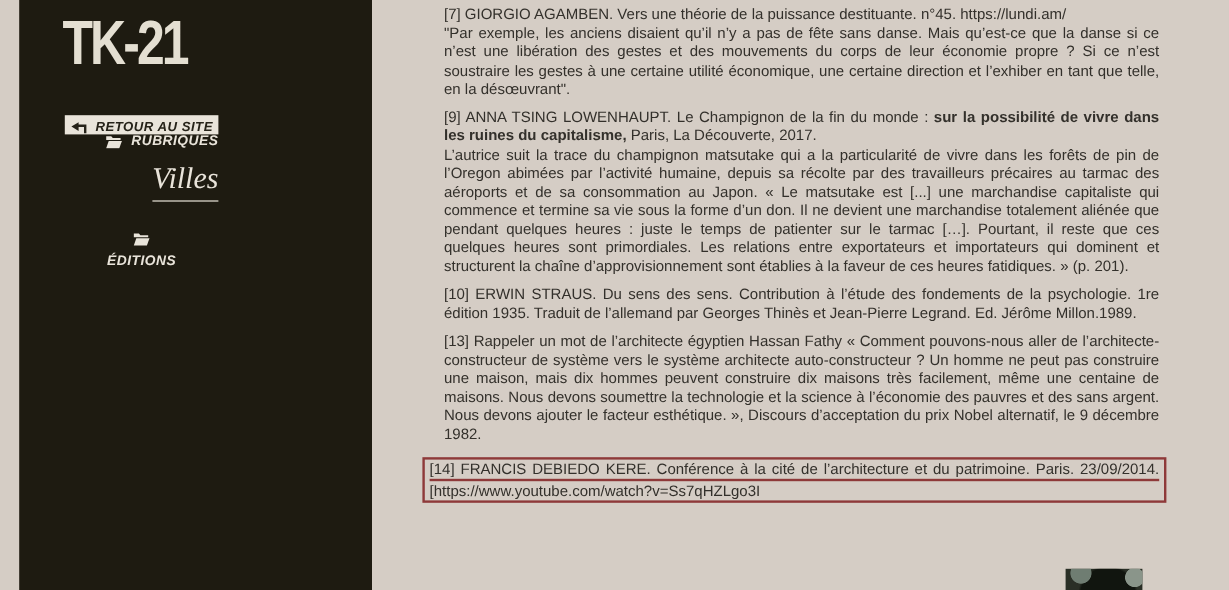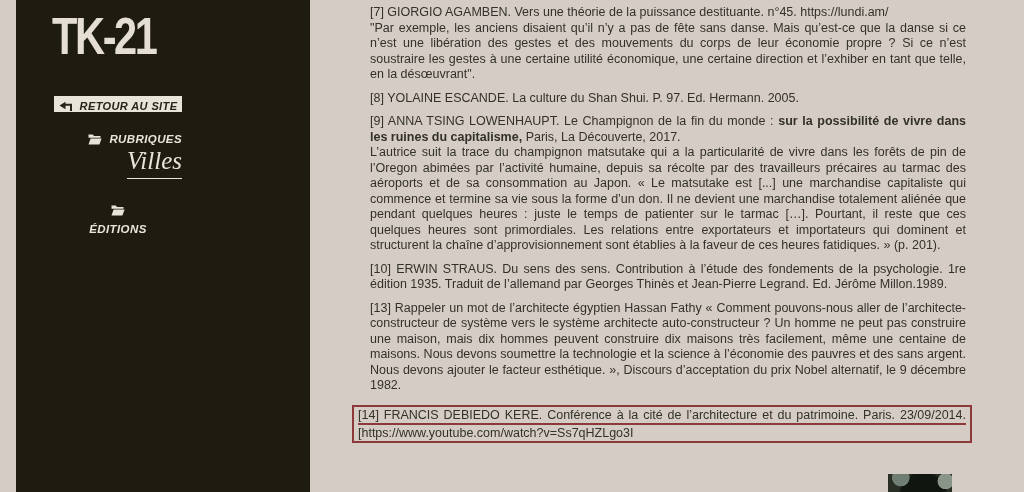--- a/index.html
+++ b/index.html
@@ -33,28 +33,27 @@
   .side-col{position:absolute;left:38px;top:96px;width:128px;}
   .back-btn{
     width:100%;height:16px;border:0;
     background:var(--cream);color:#262319;
     font-family:"Liberation Sans",sans-serif;
     font-size:11px;font-style:italic;font-weight:bold;letter-spacing:.4px;
     display:flex;align-items:flex-end;justify-content:center;gap:6px;
     cursor:pointer;
   }
   .nav-item{
-    margin-top:21px;
     display:flex;justify-content:flex-end;align-items:center;gap:7px;
     color:var(--cream);
     font-size:11.5px;font-style:italic;font-weight:bold;letter-spacing:.4px;
     cursor:pointer;white-space:nowrap;
   }
   .nav-item.second{margin-top:26px;flex-direction:column;}
-  .villes{margin-top:3px;text-align:right;cursor:pointer;}
+  .villes{margin-top:13px;text-align:right;cursor:pointer;}
   .villes .lbl{
     display:inline-block;
     font-family:"Liberation Serif","DejaVu Serif",serif;
     font-style:italic;font-size:25px;color:var(--cream);
     border-bottom:1px solid var(--cream);
     padding-bottom:4px;line-height:1.05;
   }
   .icon svg{display:block;}
 
   
@@ -130,21 +129,20 @@
         </svg>
       </span>
       <span>ÉDITIONS</span>
     </div>
   </div>
 </aside>
 
 <main class="content">
   <div>
       <p class="note"><span>[7] GIORGIO AGAMBEN. Vers une théorie de la puissance destituante. n°45. https://lundi.am/</span><br><span>"Par exemple, les anciens disaient qu’il n’y a pas de fête sans danse. Mais qu’est-ce que la danse si ce n’est une libération des gestes et des mouvements du corps de leur économie propre ? Si ce n’est soustraire les gestes à une certaine utilité économique, une certaine direction et l’exhiber en tant que telle, en la désœuvrant".</span></p>
-      <p class="note"><span>[8] YOLAINE ESCANDE. La culture du Shan Shui. P. 97. Ed. Hermann. 2005.</span></p>
       <p class="note"><span>[9] ANNA TSING LOWENHAUPT. Le Champignon de la fin du monde : </span><span style="font-weight: bold;">sur la possibilité de vivre dans les ruines du capitalisme,</span><span> Paris, La Découverte, 2017.</span><br><span>L’autrice suit la trace du champignon matsutake qui a la particularité de vivre dans les forêts de pin de l’Oregon abimées par l’activité humaine, depuis sa récolte par des travailleurs précaires au tarmac des aéroports et de sa consommation au Japon. « Le matsutake est [...] une marchandise capitaliste qui commence et termine sa vie sous la forme d’un don. Il ne devient une marchandise totalement aliénée que pendant quelques heures : juste le temps de patienter sur le tarmac […]. Pourtant, il reste que ces quelques heures sont primordiales. Les relations entre exportateurs et importateurs qui dominent et structurent la chaîne d’approvisionnement sont établies à la faveur de ces heures fatidiques. » (p. 201).</span></p>
       <p class="note"><span>[10] ERWIN STRAUS. Du sens des sens. Contribution à l’étude des fondements de la psychologie. 1re édition 1935. Traduit de l’allemand par Georges Thinès et Jean-Pierre Legrand. Ed. Jérôme Millon.1989.</span></p>
       <p class="note"><span>[13] Rappeler un mot de l’architecte égyptien Hassan Fathy « Comment pouvons-nous aller de l’architecte-constructeur de système vers le système architecte auto-constructeur ? Un homme ne peut pas construire une maison, mais dix hommes peuvent construire dix maisons très facilement, même une centaine de maisons. Nous devons soumettre la technologie et la science à l’économie des pauvres et des sans argent. Nous devons ajouter le facteur esthétique. », Discours d’acceptation du prix Nobel alternatif, le 9 décembre 1982.</span></p>
       <div class="hl-wrap">
         <div class="hl-box">
           <div class="hl-line hl-line-first">[14] FRANCIS DEBIEDO KERE. Conférence à la cité de l’architecture et du patrimoine. Paris. 23/09/2014.</div>
           <div class="hl-line hl-line-last">[https://www.youtube.com/watch?v=Ss7qHZLgo3I</div>
         </div>
       </div>
     </div>

